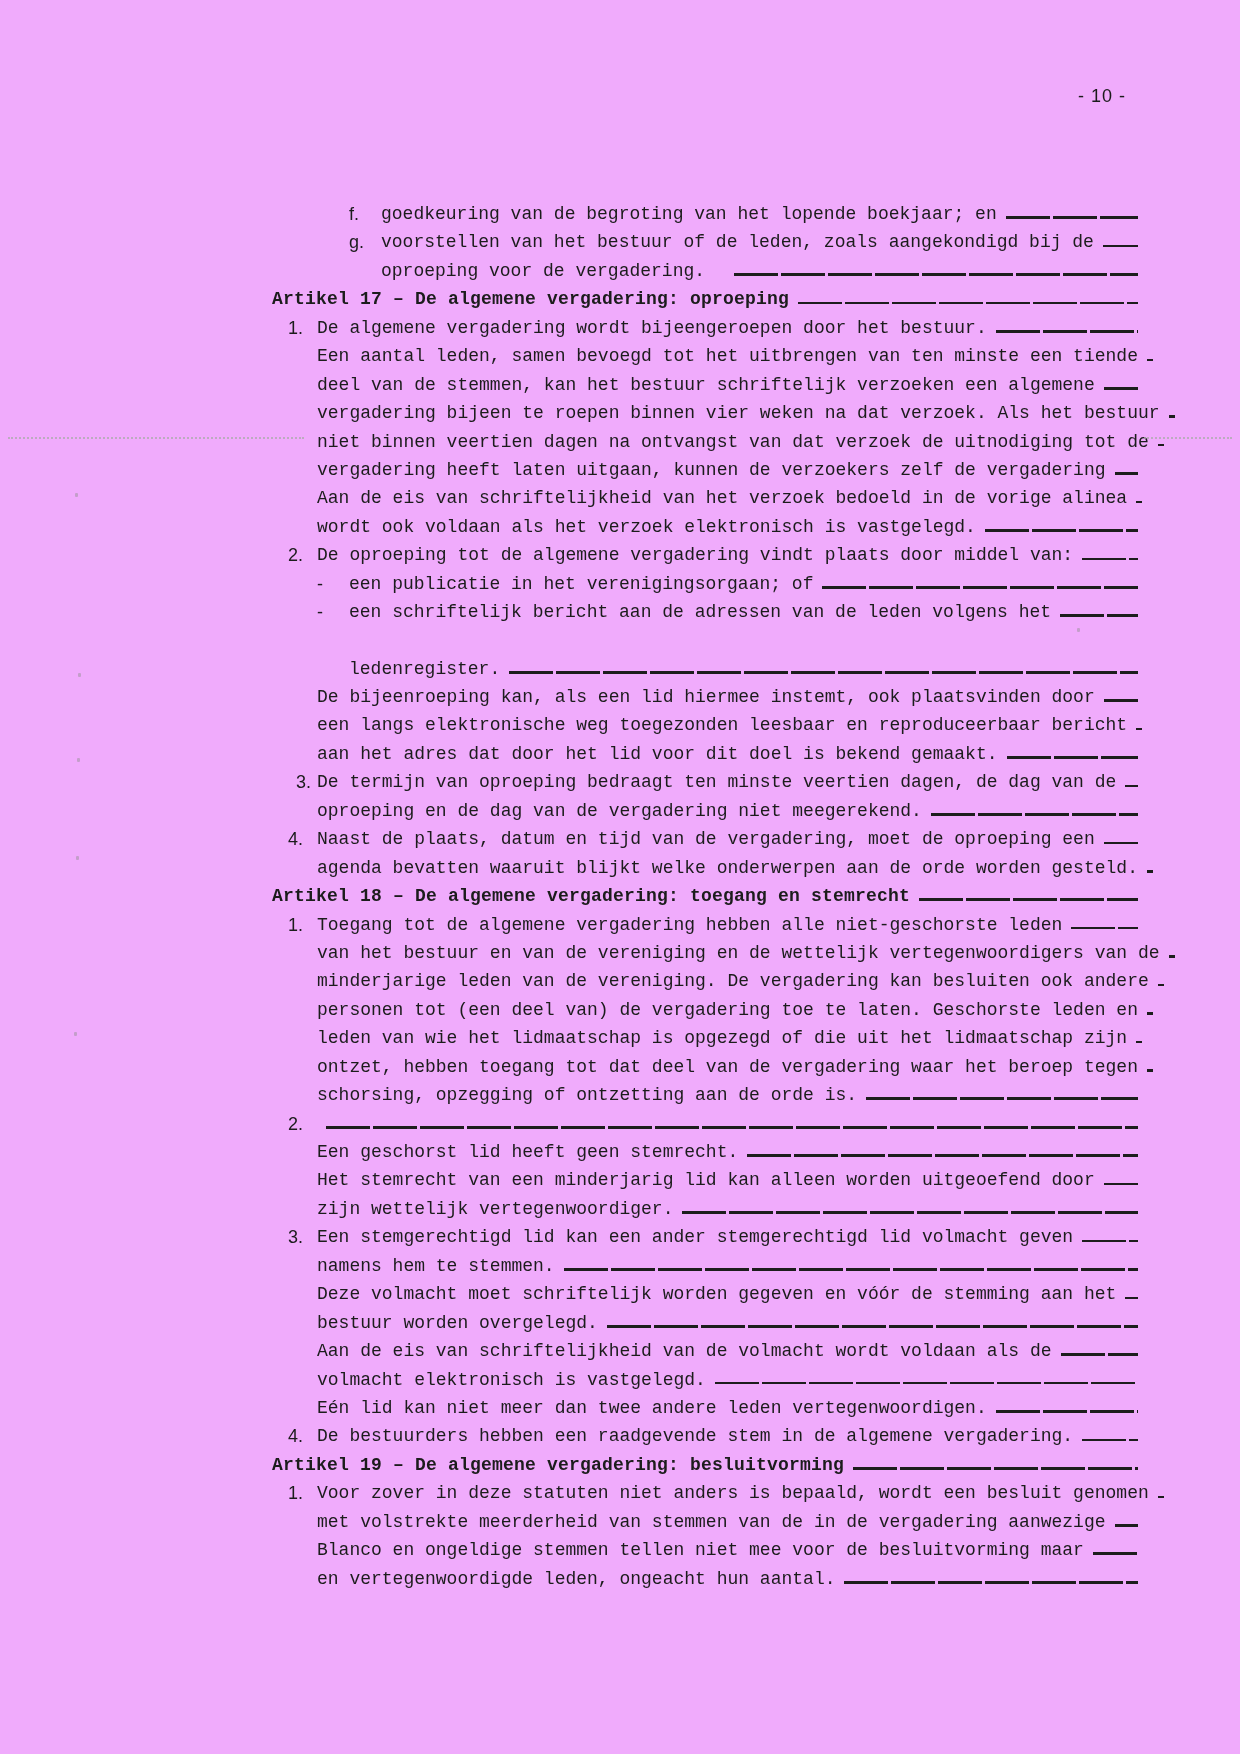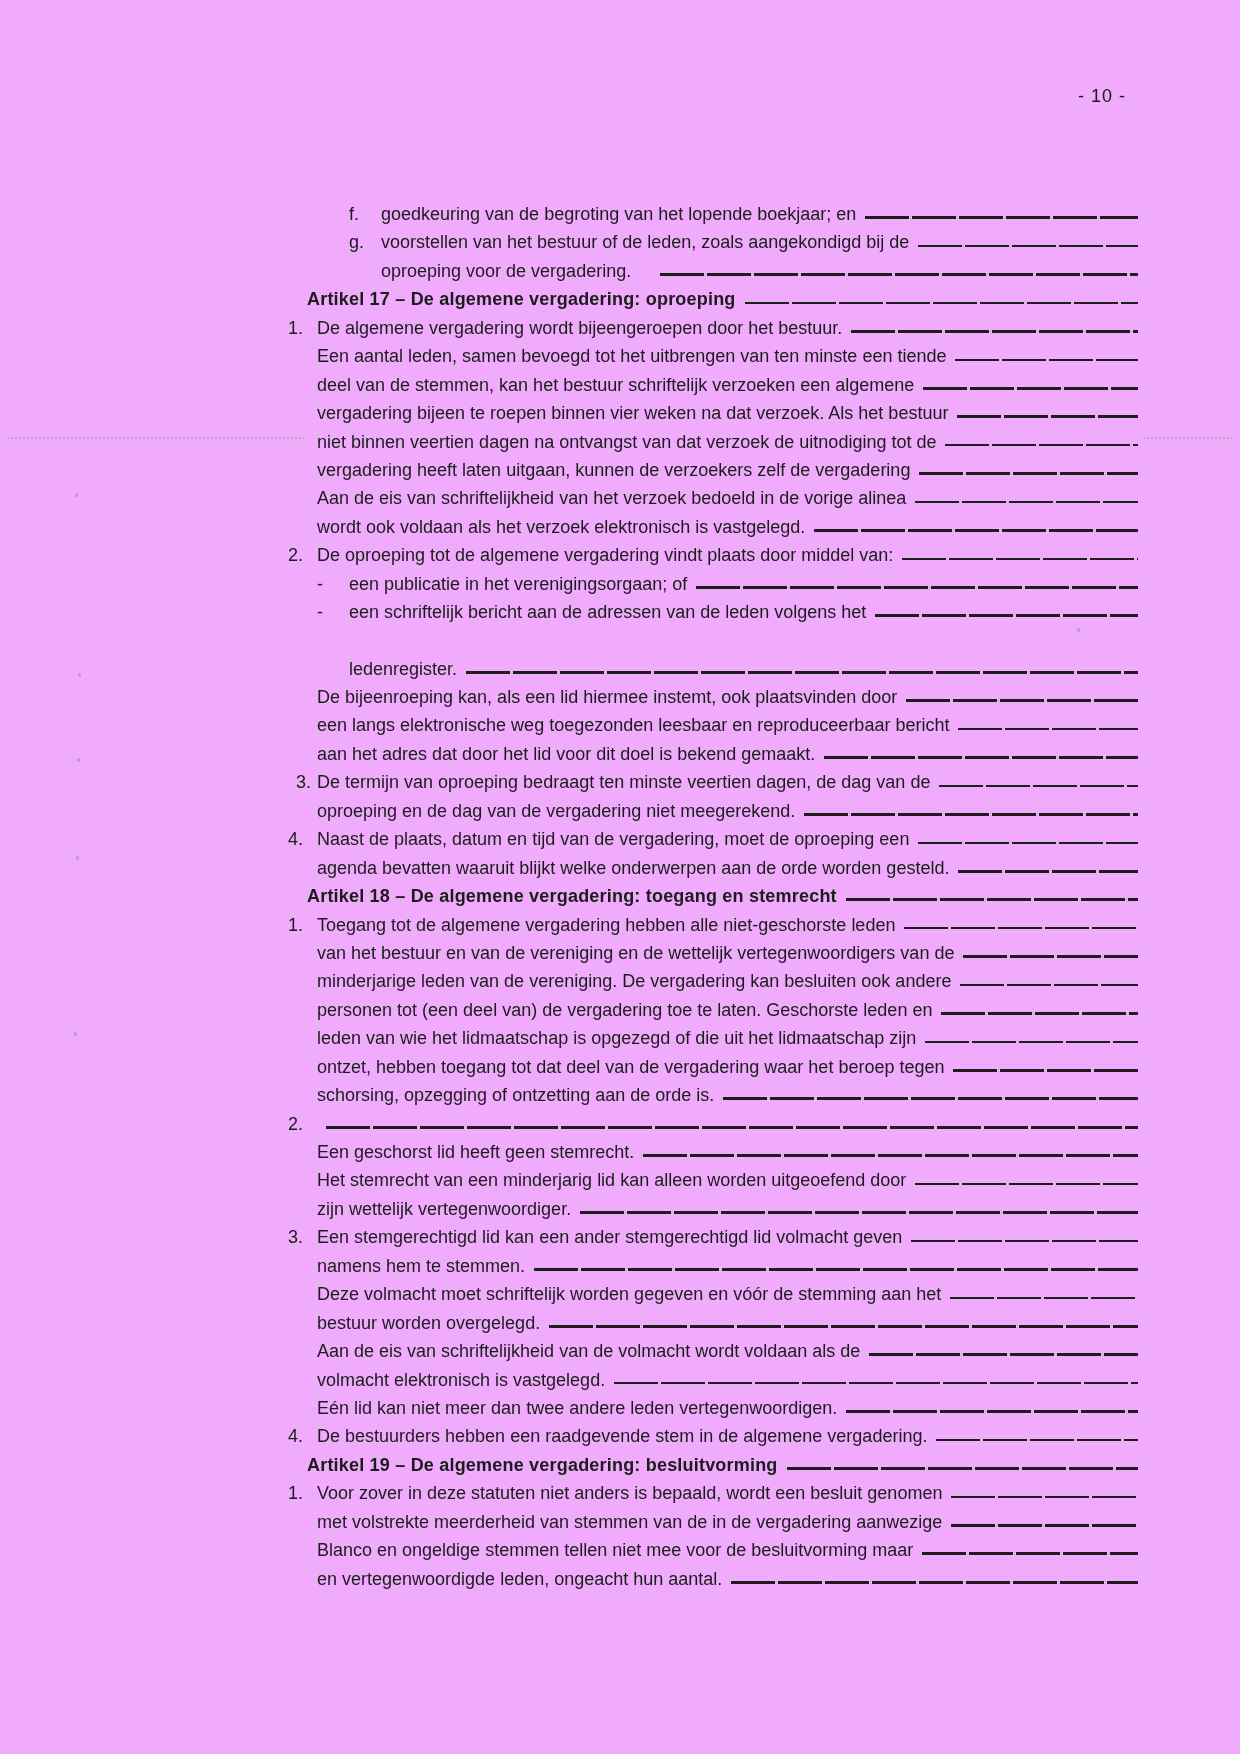--- a/index.html
+++ b/index.html
@@ -17,23 +17,23 @@
     font-size:18px;letter-spacing:1px;text-align:center;color:#1b1b1b;
   }
   .text-block{
     position:absolute;left:272px;top:200px;width:866px;
   }
   .line{
     display:flex;align-items:stretch;
     height:28.45px;line-height:28.45px;
     font-size:18px;white-space:nowrap;
   }
-  .line .line-text{flex:0 0 auto;}
+  .line .line-text{flex:0 0 auto;font-family:Liberation Mono, monospace;}
   .line .line-label{flex:0 0 auto;}
-  .t-heading .line-text{font-weight:700;letter-spacing:.2px;margin-left:35px;}
+  .t-heading .line-text{font-weight:700;letter-spacing:.2px;}
   
   .t-item       {padding-left:16px;} .t-item        .line-label{width:29px;}
   .t-item3      {padding-left:24px;} .t-item3       .line-label{width:21px;}
   .t-cont       {padding-left:45px;}
   .t-letter     {padding-left:77px;} .t-letter      .line-label{width:32px;}
   .t-letter-cont{padding-left:109px;gap:20px;}
   .t-bullet     {padding-left:45px;} .t-bullet      .line-label{width:32px;}
   .t-bullet-cont{padding-left:77px;margin-top:28px;}
   
   .filler{

